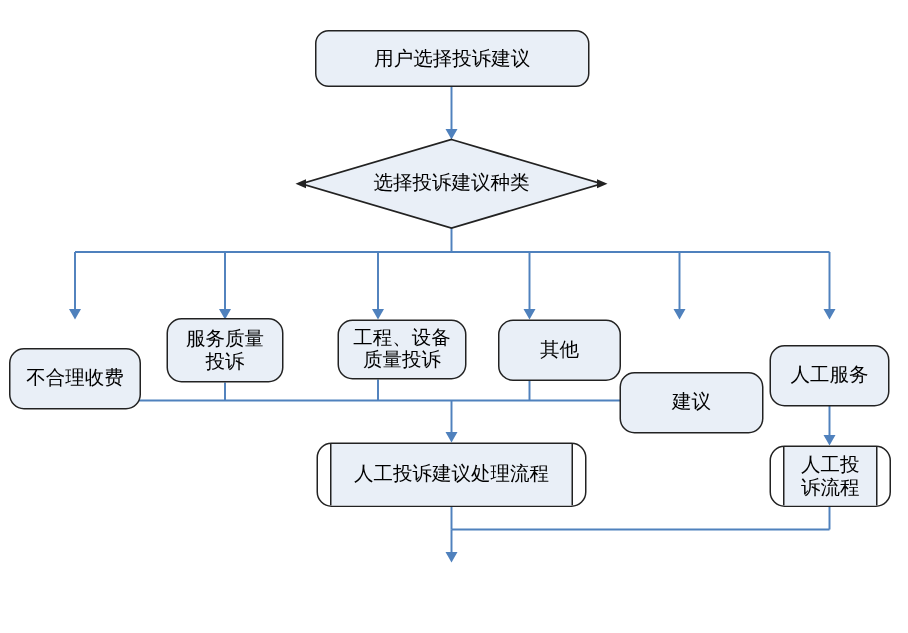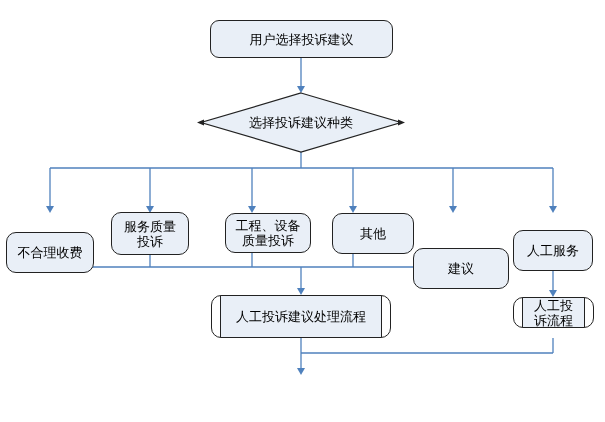--- a/index.html
+++ b/index.html
@@ -146,20 +146,20 @@
   </div>
   <div class="node branch" style="left:513px;top:230px;width:80px;height:41px;">
     <span class="label">人工服务</span>
   </div>
 
   <div class="predefined" style="left:211px;top:295px;width:180px;height:43px;">
     <div class="inner"></div>
     <span class="label">人工投诉建议处理流程</span>
   </div>
 
-  <div class="predefined" style="left:513px;top:297px;width:81px;height:31px;">
+  <div class="predefined" style="left:513px;top:297px;width:81px;height:41px;">
     <div class="inner"></div>
     <span class="label">人工投
 诉流程</span>
   </div>
 
 
 </div>
 
 </body></html>

